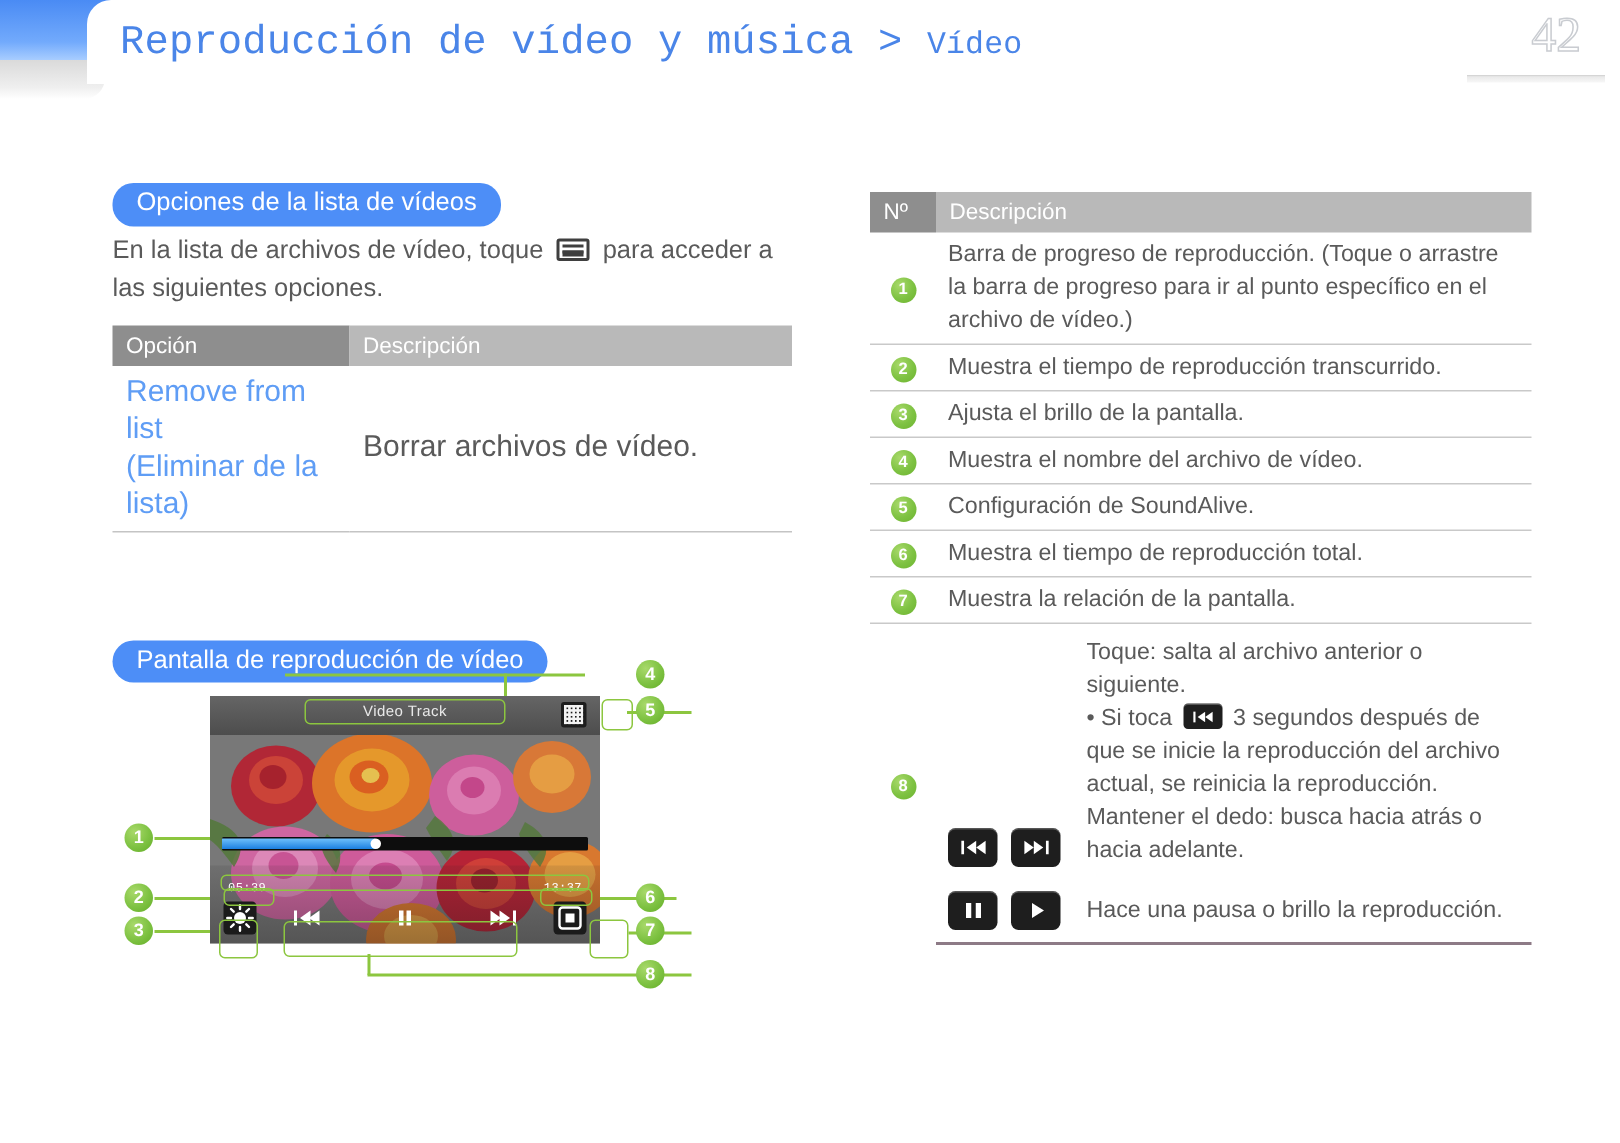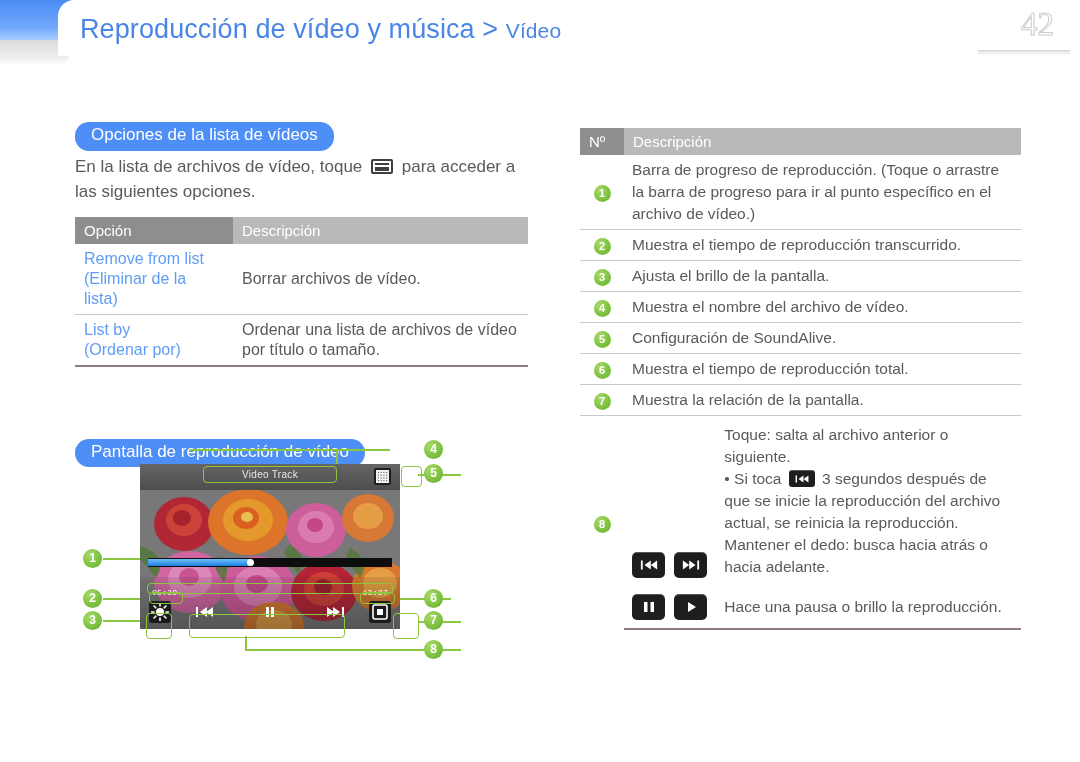--- a/index.html
+++ b/index.html
@@ -29,21 +29,21 @@
     position:absolute; left:0; top:40px; width:70px; height:26px;
     background:linear-gradient(to bottom,#dadada 0%,#efefef 70%,#ffffff 100%);
     border-bottom-right-radius:14px;
   }
   .hdr-white {
     position:absolute; left:58px; top:0; width:1022px; height:56px;
     background:#ffffff; border-top-left-radius:16px;
   }
   .hdr-title {
     position:absolute; left:80px; top:14px;
-    font-family:Liberation Sans, sans-serif;
+    font-family:Liberation Mono, monospace;
     font-size:27px; color:#4a85e8; white-space:nowrap;
     letter-spacing:.1px;
   }
   .hdr-title .sub { font-size:21px; }
   .pagenum {
     position:absolute; right:26px; top:6px;
     font-family:"Liberation Serif", serif;
     font-size:33px; color:#ffffff;
     -webkit-text-stroke:1px #c9ccd1;
     text-shadow:0 0 0 #c9ccd1;
@@ -80,21 +80,21 @@
   .menu-icon::after  { top:6px; border-top:2px solid #3f3f3f; height:2px; }
 
   
   .ltable { width:453px; border-collapse:collapse; }
   .ltable th {
     background:#8e8e8e; color:#ffffff; font-weight:normal;
     font-size:15px; text-align:left; padding:5px 9px;
   }
   .ltable th.c2 { background:#b9b9b9; }
   .ltable td {
-    font-size:16px; padding:5px 9px; vertical-align:middle;
+    font-size:20px; padding:5px 9px; vertical-align:middle;
     border-bottom:1px solid #c4c4c4; line-height:1.25;
   }
   .ltable td.opt { color:#5f9df5; width:158px; }
   .ltable td.desc { color:#5a5a5a; }
   .ltable tr.last td { border-bottom:2px solid #8d7a86; }
 
   
   .rtable { width:441px; border-collapse:collapse; }
   .rtable th {
     background:#8e8e8e; color:#ffffff; font-weight:normal;
@@ -213,27 +213,20 @@
         <th class="c2">Descripción</th>
       </tr>
     </thead>
     <tbody>
       <tr>
         <td class="opt">
           <div>Remove from list</div>
           <div>(Eliminar de la lista)</div>
         </td>
         <td class="desc">Borrar archivos de vídeo.</td>
-      </tr>
-      <tr class="last">
-        <td class="opt">
-          <div>List by</div>
-          <div>(Ordenar por)</div>
-        </td>
-        <td class="desc">Ordenar una lista de archivos de vídeo por título o tamaño.</td>
       </tr>
     </tbody>
   </table>
 
   <div class="pill" style="margin-top:72px;">Pantalla de reproducción de vídeo</div>
 </div>
 
 <div class="figure">
 
   <div class="leader" style="left:115px;top:9px;width:200px;height:1.6px;"></div>

